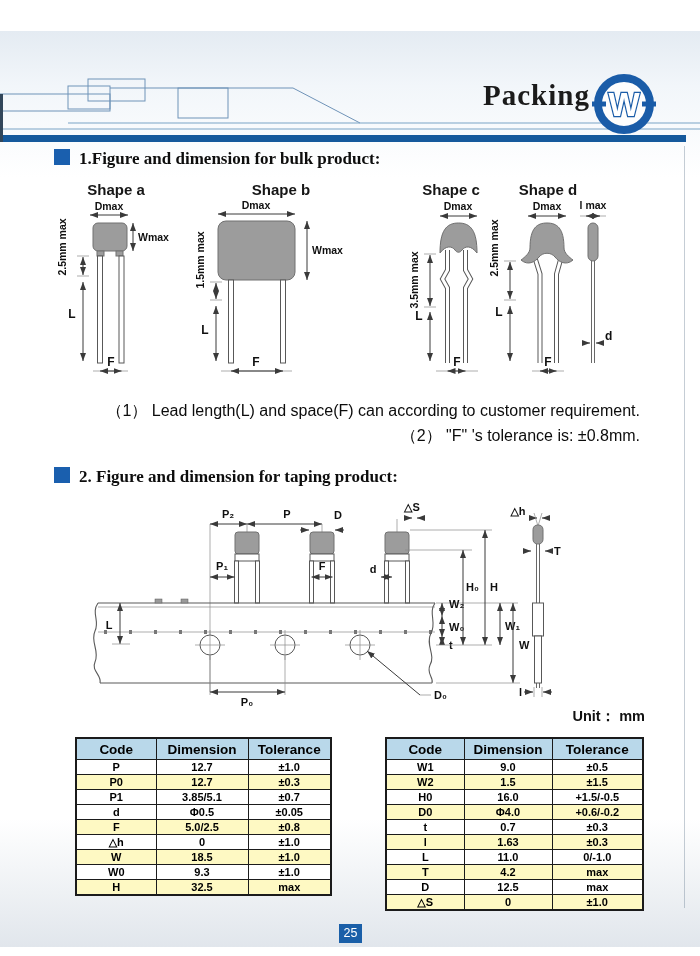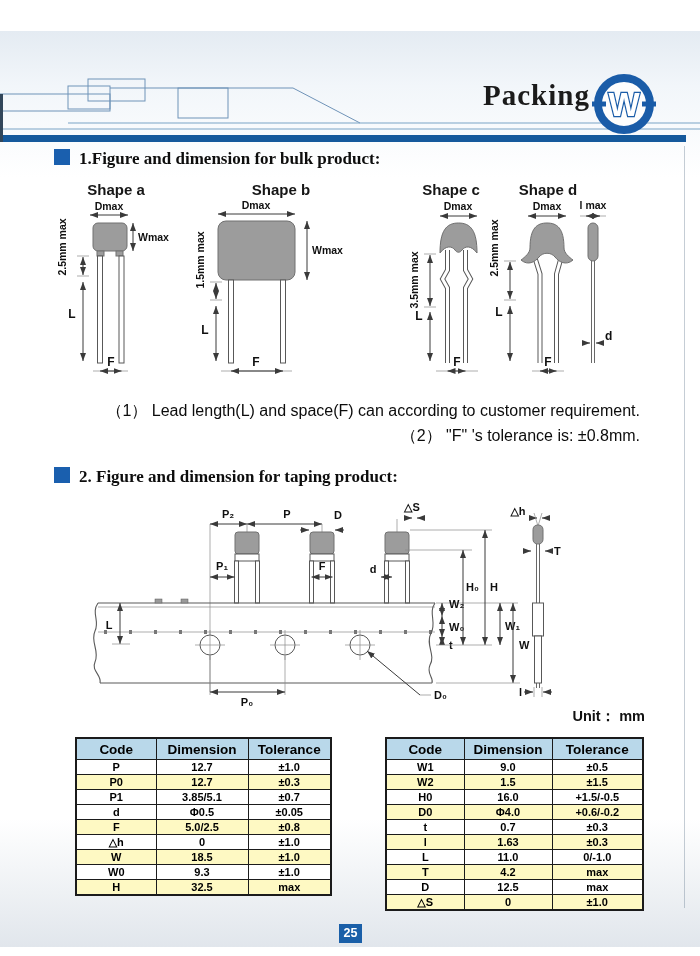--- a/index.html
+++ b/index.html
@@ -22,21 +22,21 @@
   .note-line{font-size:16px;margin:4px 0 0 6px;color:#0c0c0c;text-align:right;}
   .tape-svg{position:absolute;left:60px;top:468px;}
   .unit{position:absolute;left:445px;top:676px;width:200px;text-align:right;font-weight:bold;font-size:14.5px;}
   table.dim-table{position:absolute;border-collapse:collapse;table-layout:fixed;border:2px solid #1b1b1b;background:#fff;}
   #tbl-left{left:75px;top:706px;width:255px;} #tbl-right{left:385px;top:706px;width:257px;}
   .dim-table th{background:#b9d8ea;font-size:13.5px;height:20px;}
   .dim-table td{font-size:11px;font-weight:bold;height:14px;}
   .dim-table th,.dim-table td{border:1px solid #1b1b1b;text-align:center;padding:0;color:#000;}
   .dim-table tr.alt{background:#fef9c3;padding-left:25px;}
   .page-num{position:absolute;left:339px;top:893px;width:23px;height:19px;background:#1a5fa8;
-    color:#fff;font-weight:bold;font-size:12.5px;line-height:19px;text-align:center;}
+    color:#fff;font-weight:normal;font-size:12.5px;line-height:19px;text-align:center;}
   .right-rule{position:absolute;left:684px;top:115px;width:1px;height:762px;background:rgba(110,130,150,.40);}
   
   .dim{stroke:#3a3a3a;stroke-width:1;fill:none;}
   .thin{stroke:#8a8a8a;stroke-width:.7;fill:none;}
   .edge{stroke:#5a5a5a;stroke-width:1.1;fill:none;}
   .body{fill:#9c9c9c;stroke:#707070;stroke-width:1;}
   .lead{fill:#fff;stroke:#585858;stroke-width:1;}
   .lo{stroke:#585858;stroke-width:5;fill:none;} .li{stroke:#fff;stroke-width:3;fill:none;}
   .lo2{stroke:#585858;stroke-width:4;fill:none;} .li2{stroke:#fff;stroke-width:2.2;fill:none;}
   .lbl{font:bold 10.5px "Liberation Sans",sans-serif;fill:#101010;text-anchor:middle;}

